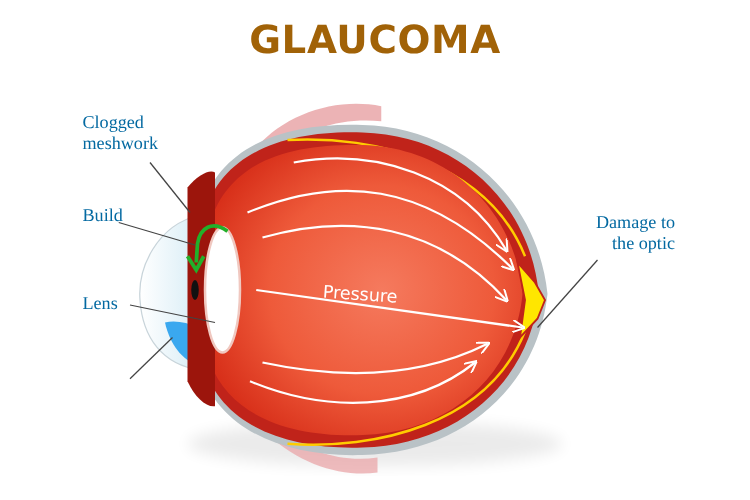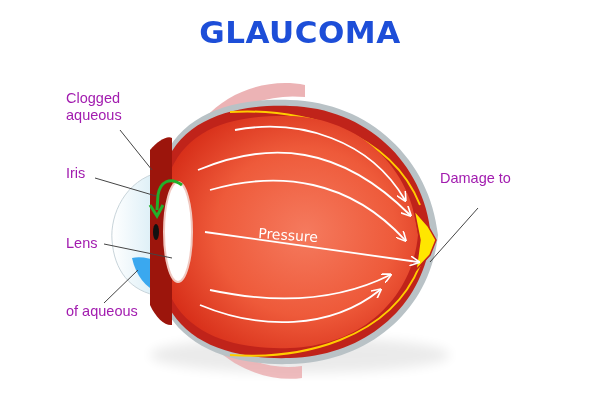--- a/index.html
+++ b/index.html
@@ -1,20 +1,20 @@
 <!DOCTYPE html>
 <html><head>
   <meta charset="utf-8">
   <style>
     html, body { margin: 0; padding: 0; background: #ffffff; }
     body { width: 600px; height: 400px; position: relative; overflow: hidden; font-family: "Liberation Sans", sans-serif; }
-    .title { position: absolute; left: 0; top: 14px; width: 600px; text-align: center; font-family: "DejaVu Sans", sans-serif; font-weight: bold; font-size: 31px; color: #1d4ed8; letter-spacing: 0.5px; }
-    .label { position: absolute; font-family: Liberation Sans, sans-serif; font-size: 14.5px; line-height: 17px; color: #a21caf; }
+    .title { position: absolute; left: 0; top: 14px; width: 600px; text-align: center; font-family: "DejaVu Sans", sans-serif; font-weight: bold; font-size: 31px; color: #a16207; letter-spacing: 0.5px; }
+    .label { position: absolute; font-family: Liberation Serif, serif; font-size: 14.5px; line-height: 17px; color: #0369a1; }
     .label span { display: block; }
-    .right { }
+    .right { text-align: right; }
     svg.diagram { position: absolute; left: 0; top: 0; }
   </style>
 </head>
 <body>
 
 <div class="title">GLAUCOMA</div>
 
 <svg class="diagram" width="600" height="400" viewBox="0 0 600 400">
   <defs>
     <radialGradient id="eyeGrad" cx="0.55" cy="0.5" r="0.6">
@@ -77,26 +77,26 @@
     <line x1="120" y1="130" x2="152" y2="170"></line>
     <line x1="95" y1="178" x2="156" y2="196"></line>
     <line x1="104" y1="244" x2="172" y2="258"></line>
     <line x1="104" y1="303" x2="138" y2="270"></line>
     <line x1="430" y1="262" x2="478" y2="208"></line>
   </g>
 </svg>
 
 <div class="label" style="left:66px; top:90px;">
   <span>Clogged</span>
-  <span>aqueous</span>
+  <span>meshwork</span>
 </div>
 <div class="label" style="left:66px; top:165px;">
-  <span>Iris</span>
+  <span>Build</span>
 </div>
 <div class="label" style="left:66px; top:235px;">
   <span>Lens</span>
 </div>
 <div class="label" style="left:66px; top:303px;">
-  <span>of aqueous</span>
 </div>
 <div class="label right" style="left:440px; top:170px; width:100px;">
   <span>Damage to</span>
+  <span>the optic</span>
 </div>
 
 </body></html>

